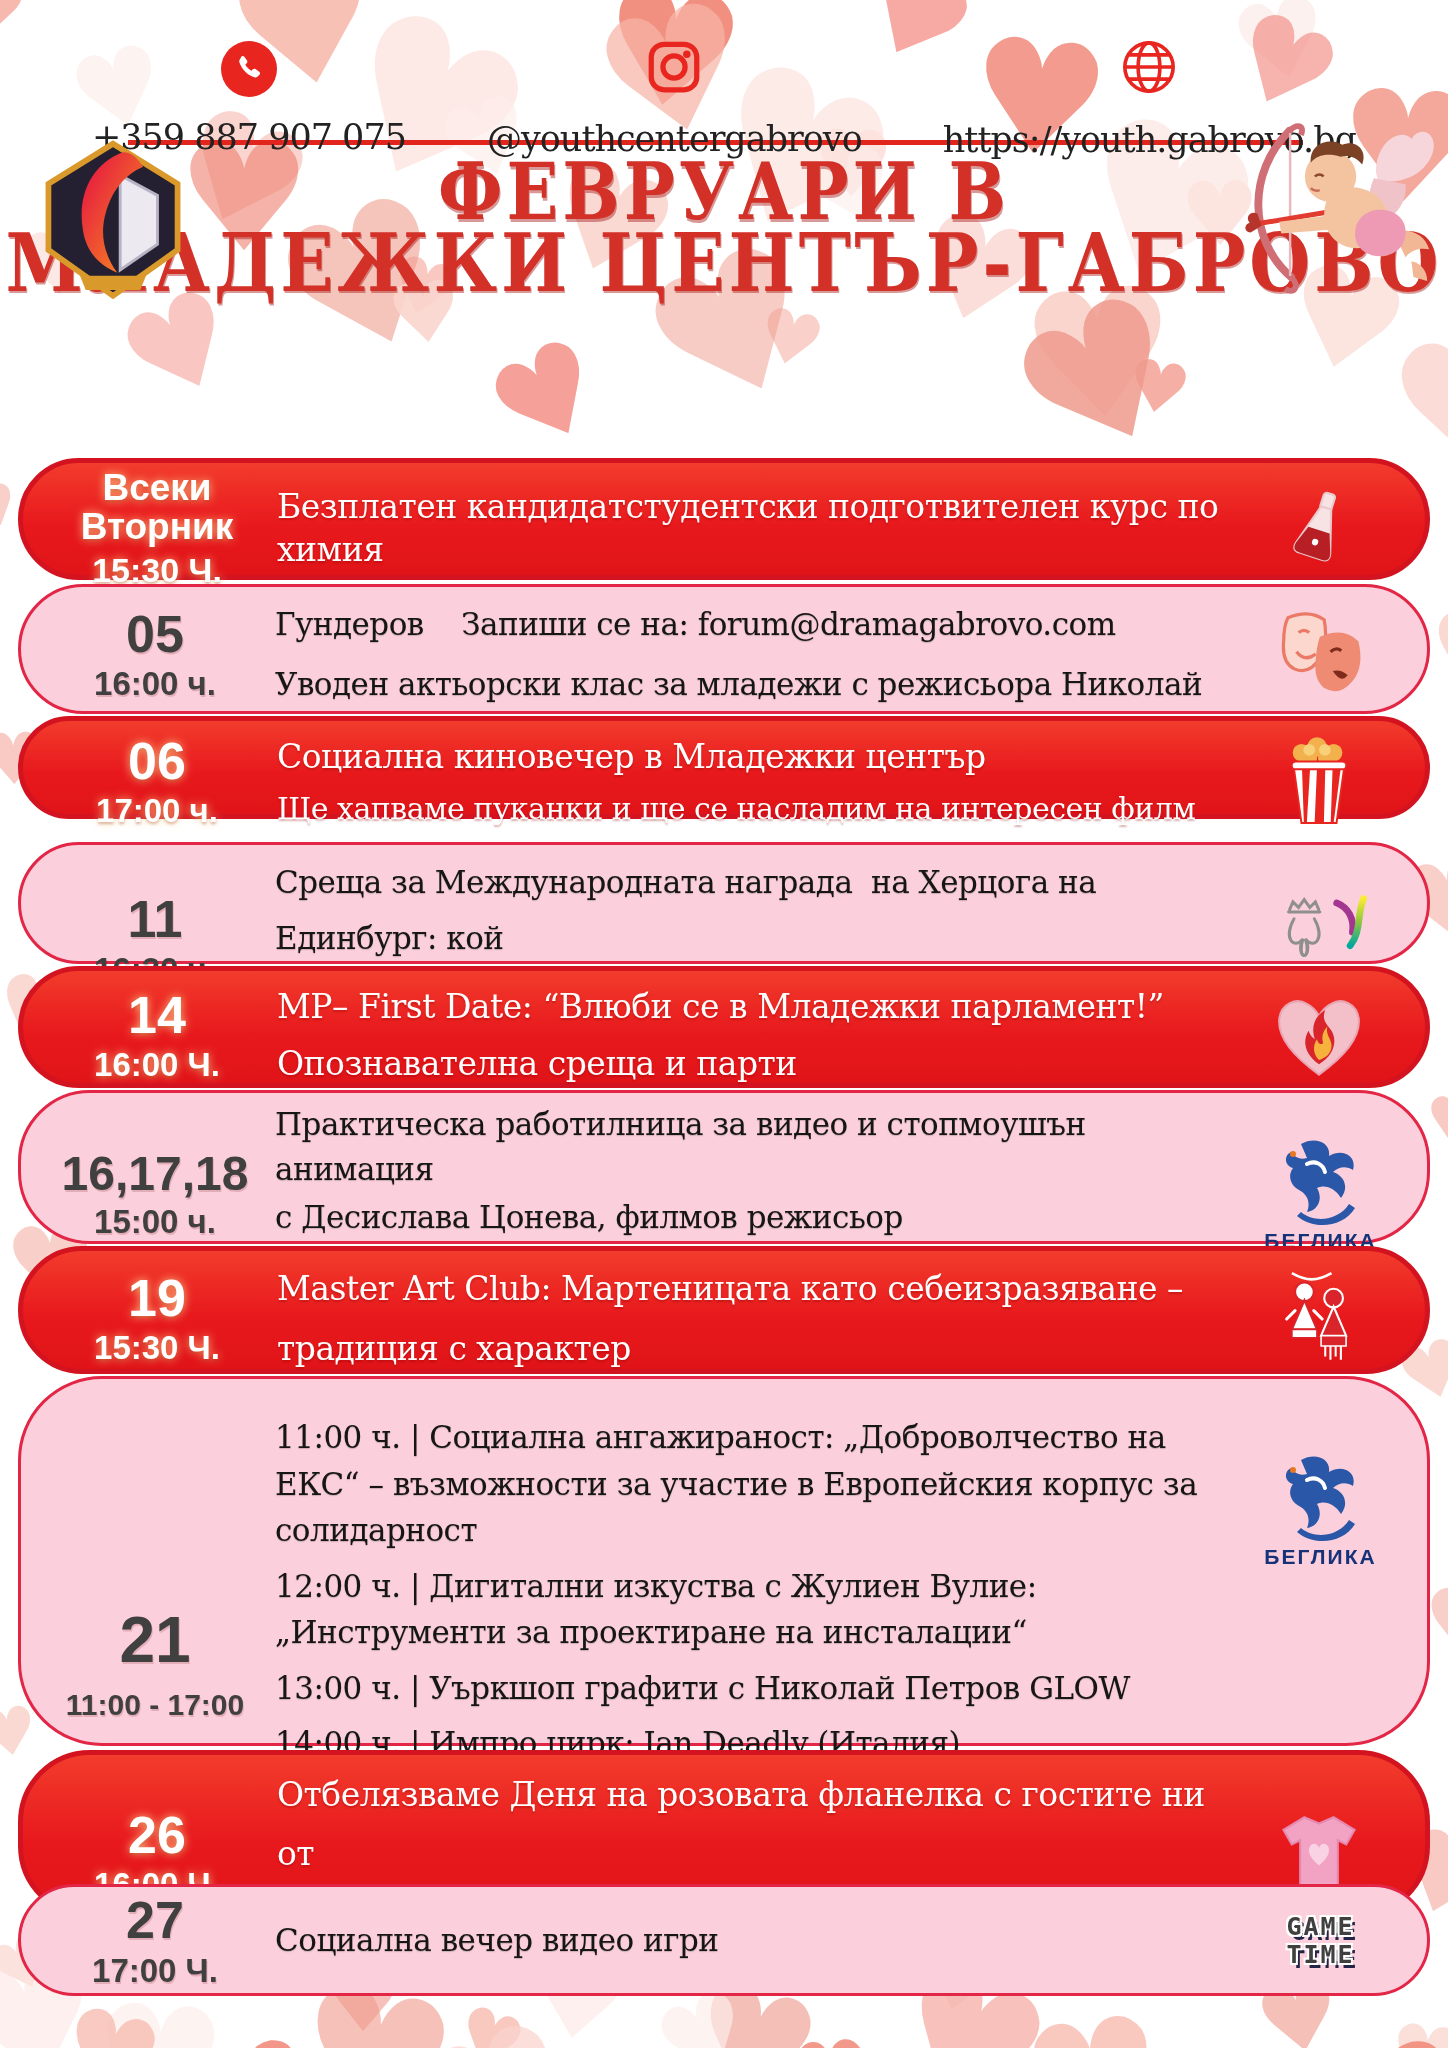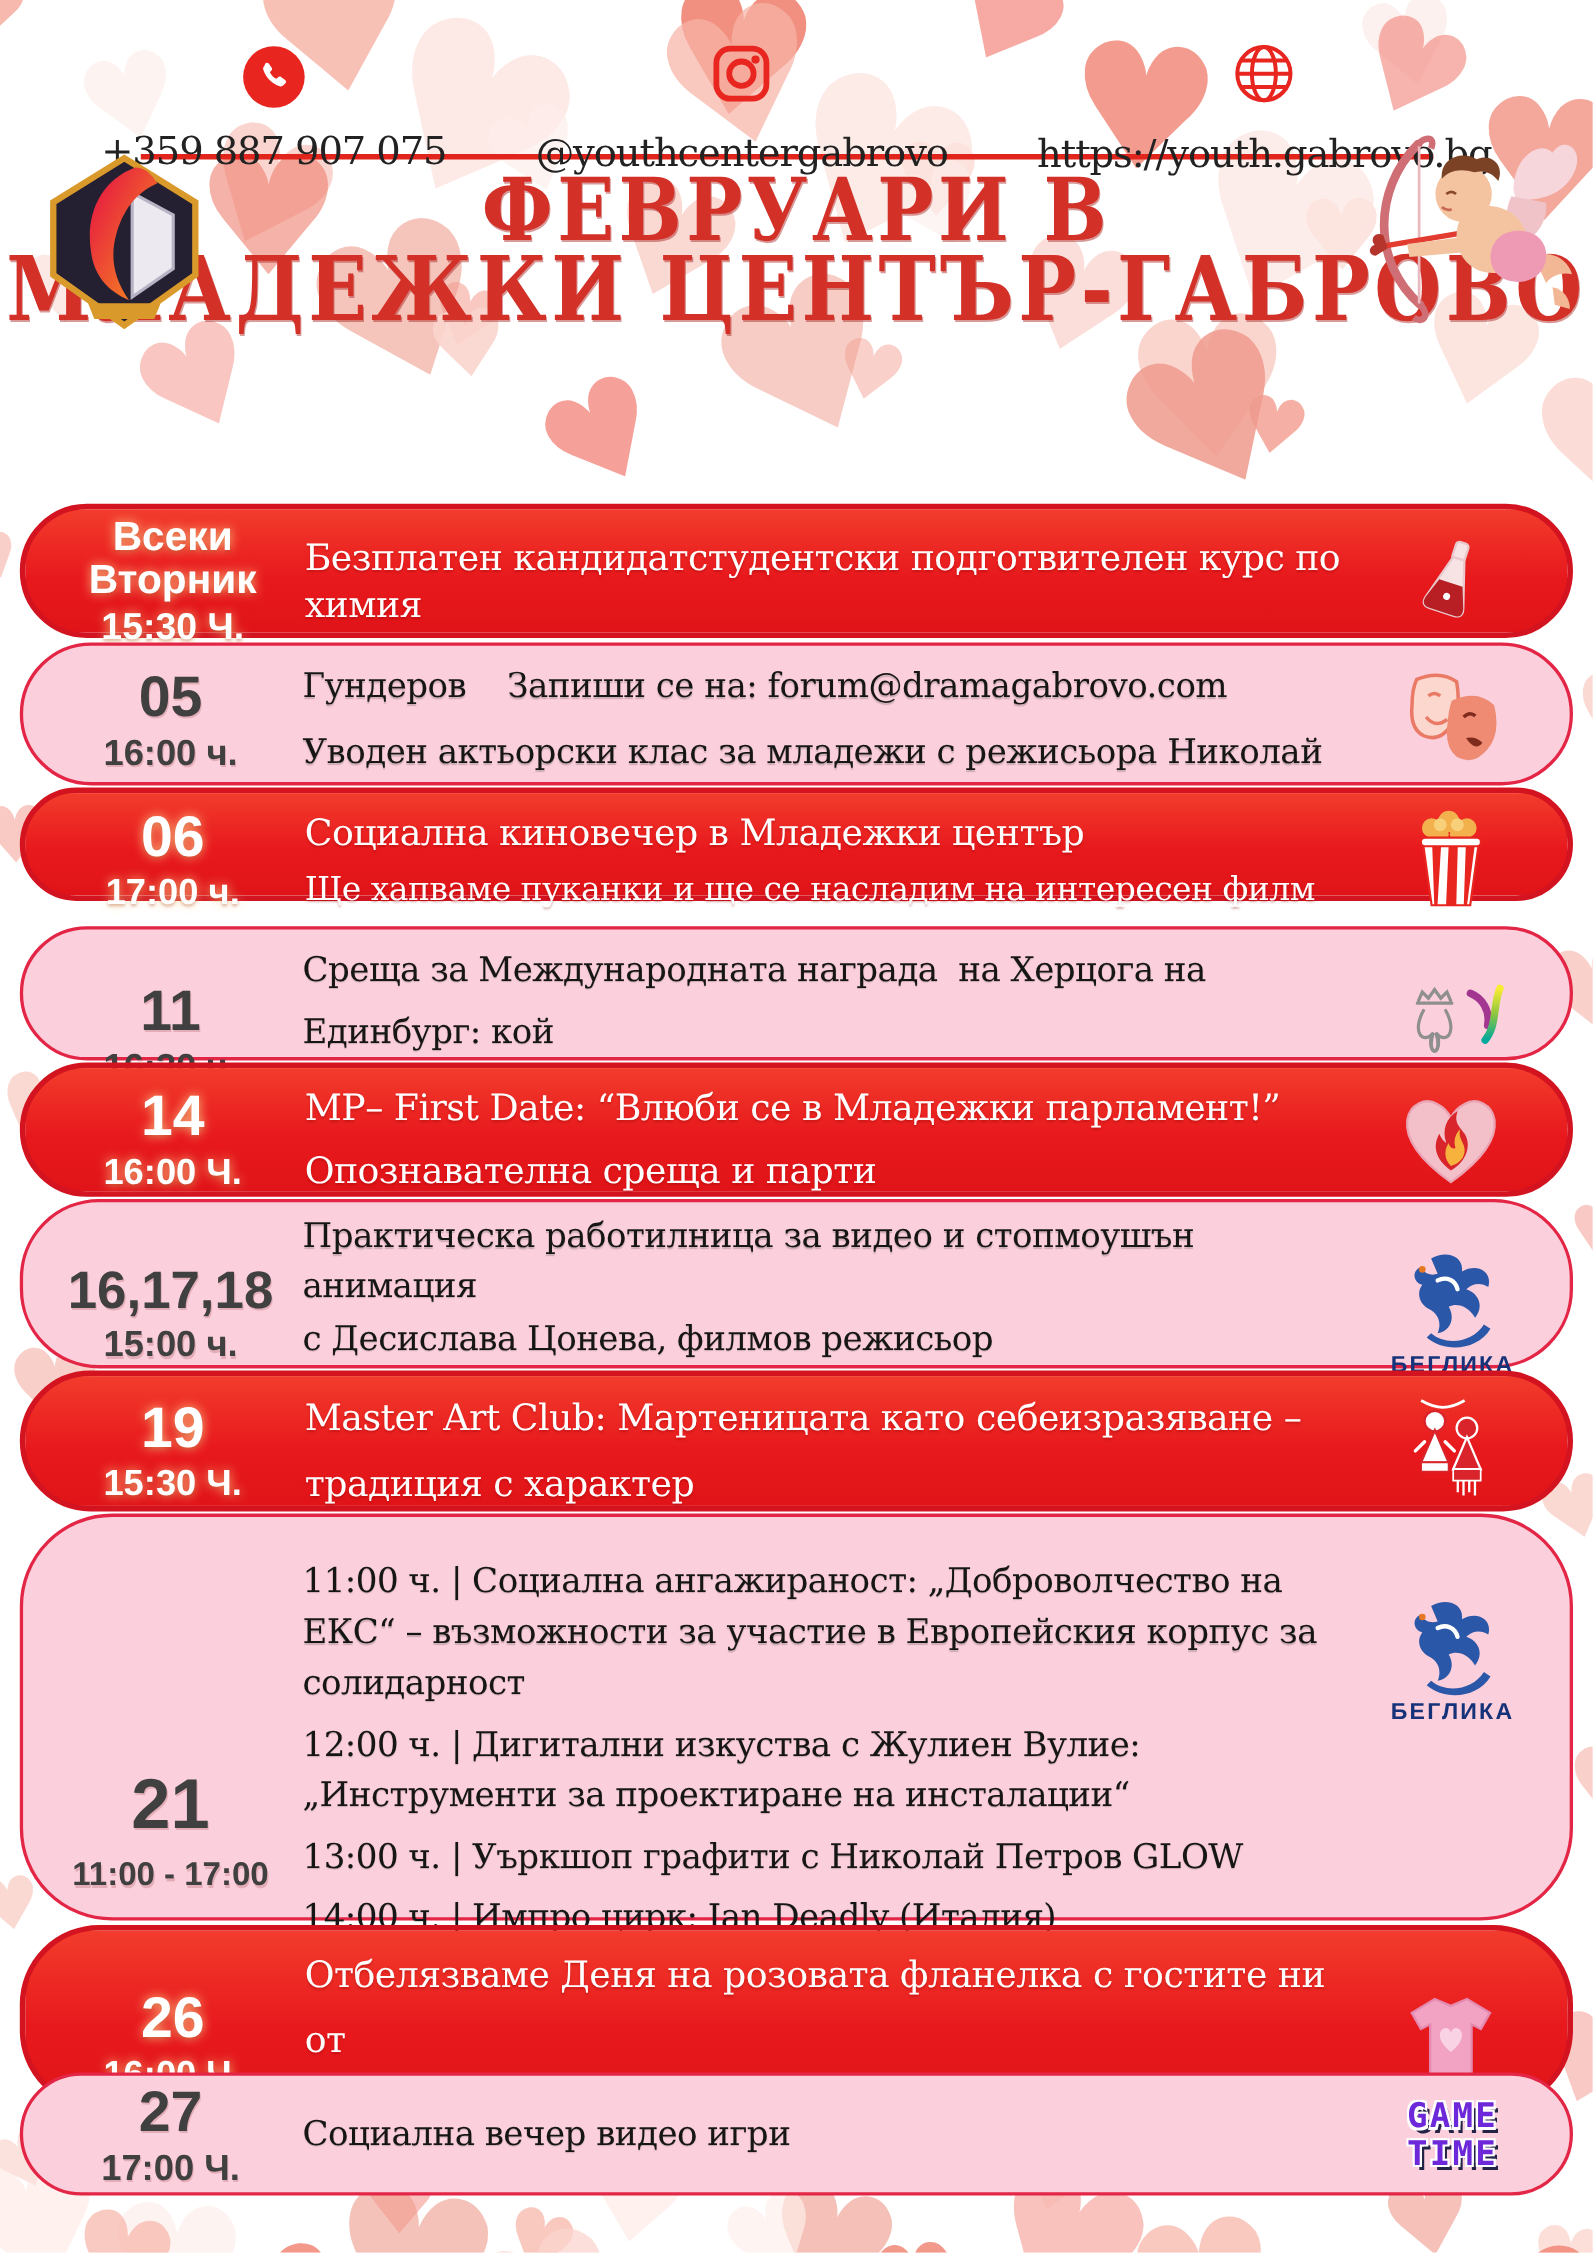--- a/index.html
+++ b/index.html
@@ -56,22 +56,22 @@
   .r5 .textcol p{line-height:1.45;margin:3px 0;}
   .r6 .textcol p{line-height:1.7;}
   .r7{padding-top:26px;padding-bottom:20px;}
   .r7 .date{font-size:64px;}
   .r7 .time{font-size:30px;margin-top:14px;white-space:nowrap;}
   .r7 .textcol p{font-size:28px;line-height:1.5;margin:9px 0;}
   .r7 .iconcol{align-self:start;margin-top:48px;}
   .r9 .textcol p{font-size:33px;}
 
   
-  .gt{font-family:"DejaVu Sans Mono",monospace;font-weight:900;font-size:31px;letter-spacing:2px;
-      color:#6d28d9;line-height:1.05;
+  .gt{font-family:"DejaVu Sans Mono",monospace;font-weight:900;font-size:25px;letter-spacing:2px;
+      color:#404040;line-height:1.05;
       text-shadow:-2px -2px 0 #fff,2px -2px 0 #fff,-2px 2px 0 #fff,2px 2px 0 #fff,4px 5px 0 #242447;}
 </style>
 </head>
 <body>
 
 <div class="poster">
   <div id="hearts">
       <span class="heart" style="left: -33px; top: -47px; font-size: 60px; color: rgb(253, 228, 223); opacity: 0.45; transform: rotate(-30deg);">♥</span>
       <span class="heart" style="left: 178px; top: 102px; font-size: 143px; color: rgb(249, 198, 189); opacity: 0.74; transform: rotate(23deg);">♥</span>
       <span class="heart" style="left: 389px; top: 251px; font-size: 76px; color: rgb(245, 162, 149); opacity: 0.58; transform: rotate(16deg);">♥</span>

